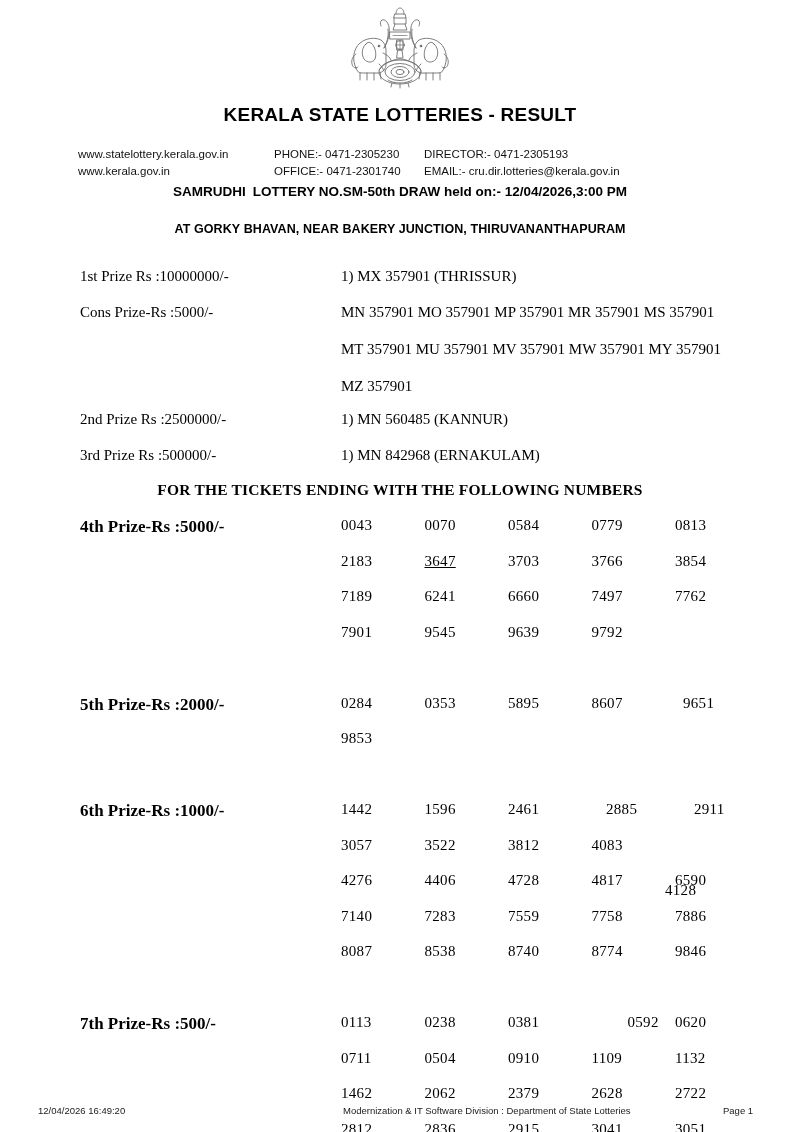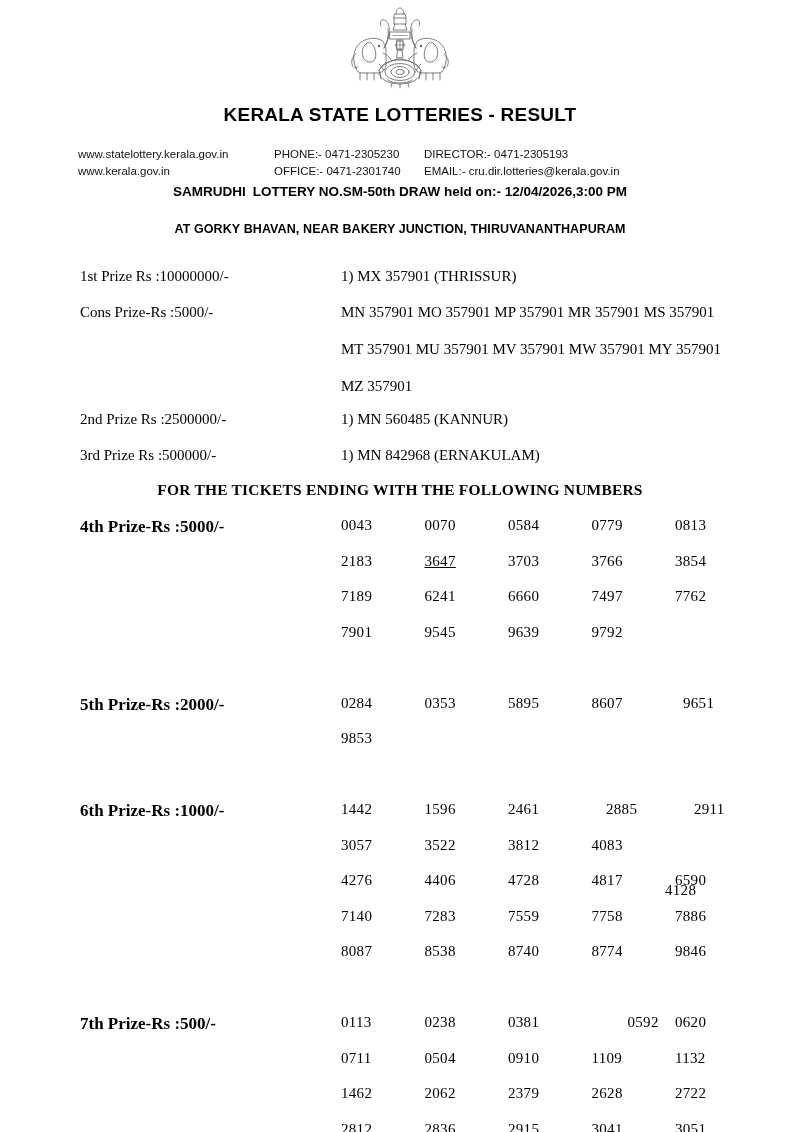--- a/index.html
+++ b/index.html
@@ -396,14 +396,19 @@
             <span class="num-cell" style="left: 0px;">2812</span>
             <span class="num-cell" style="left: 83.5px;">2836</span>
             <span class="num-cell" style="left: 167px;">2915</span>
             <span class="num-cell" style="left: 250.5px;">3041</span>
             <span class="num-cell" style="left: 334px;">3051</span>
           </div>
         </div>
       </div>
     </div>
 
+  <div class="footer">
+    <span class="f-left">12/04/2026 16:49:20</span>
+    <span class="f-mid">Modernization &amp; IT Software Division : Department of State Lotteries</span>
+    <span class="f-right">Page 1</span>
+  </div>
 
 </div>
 
 </body></html>

